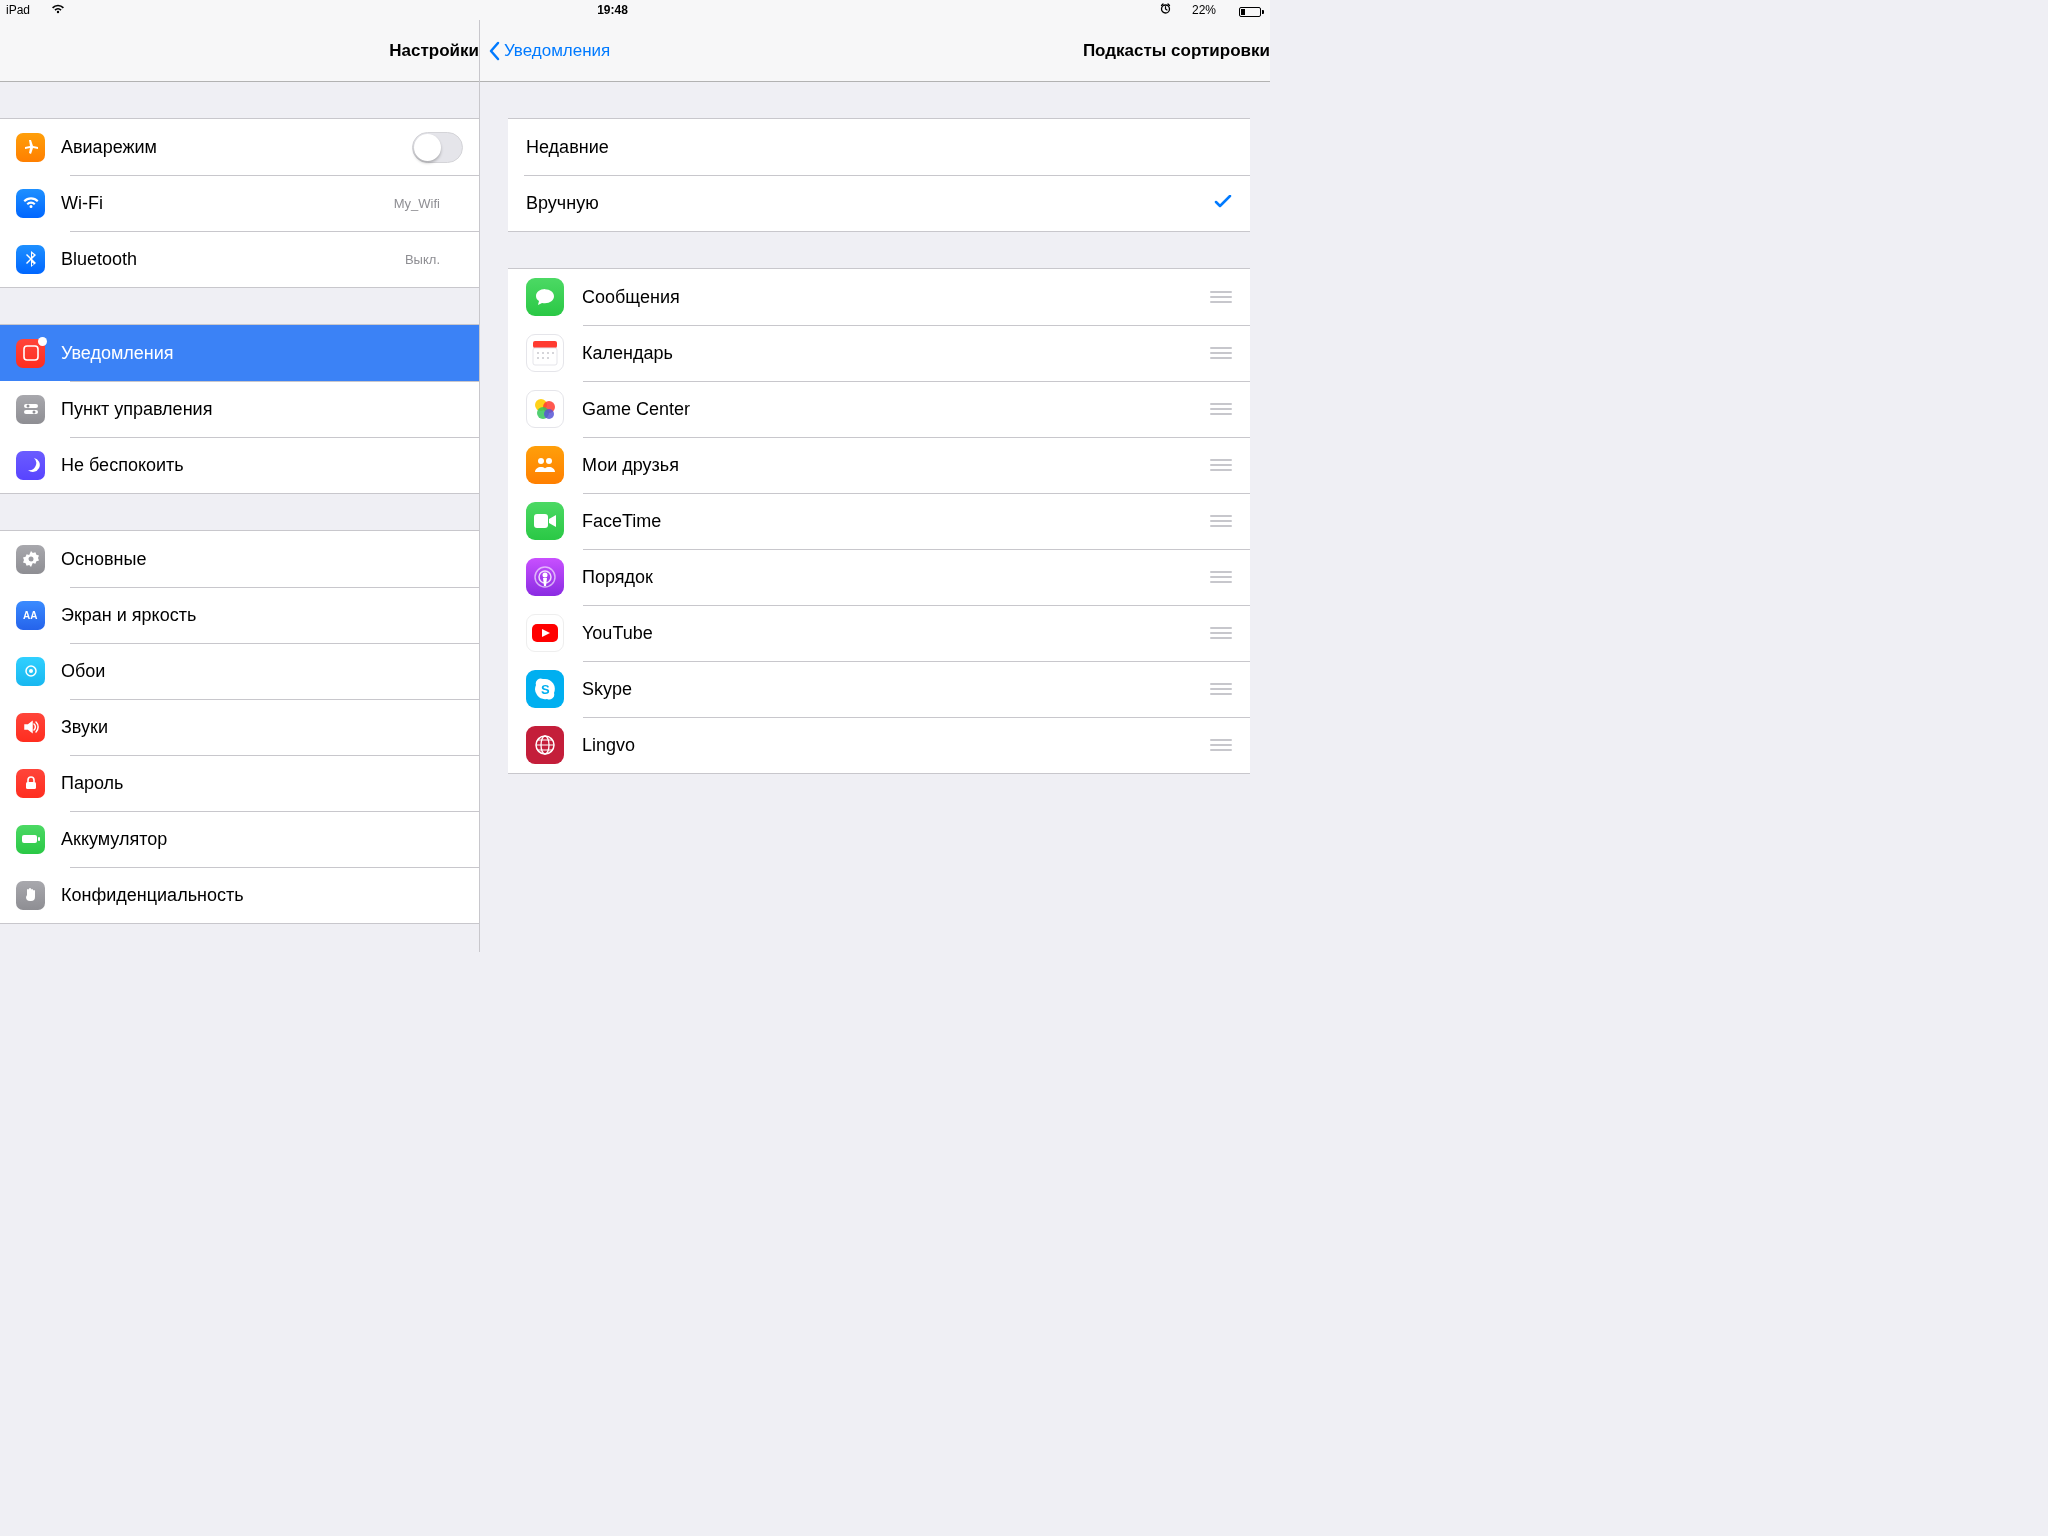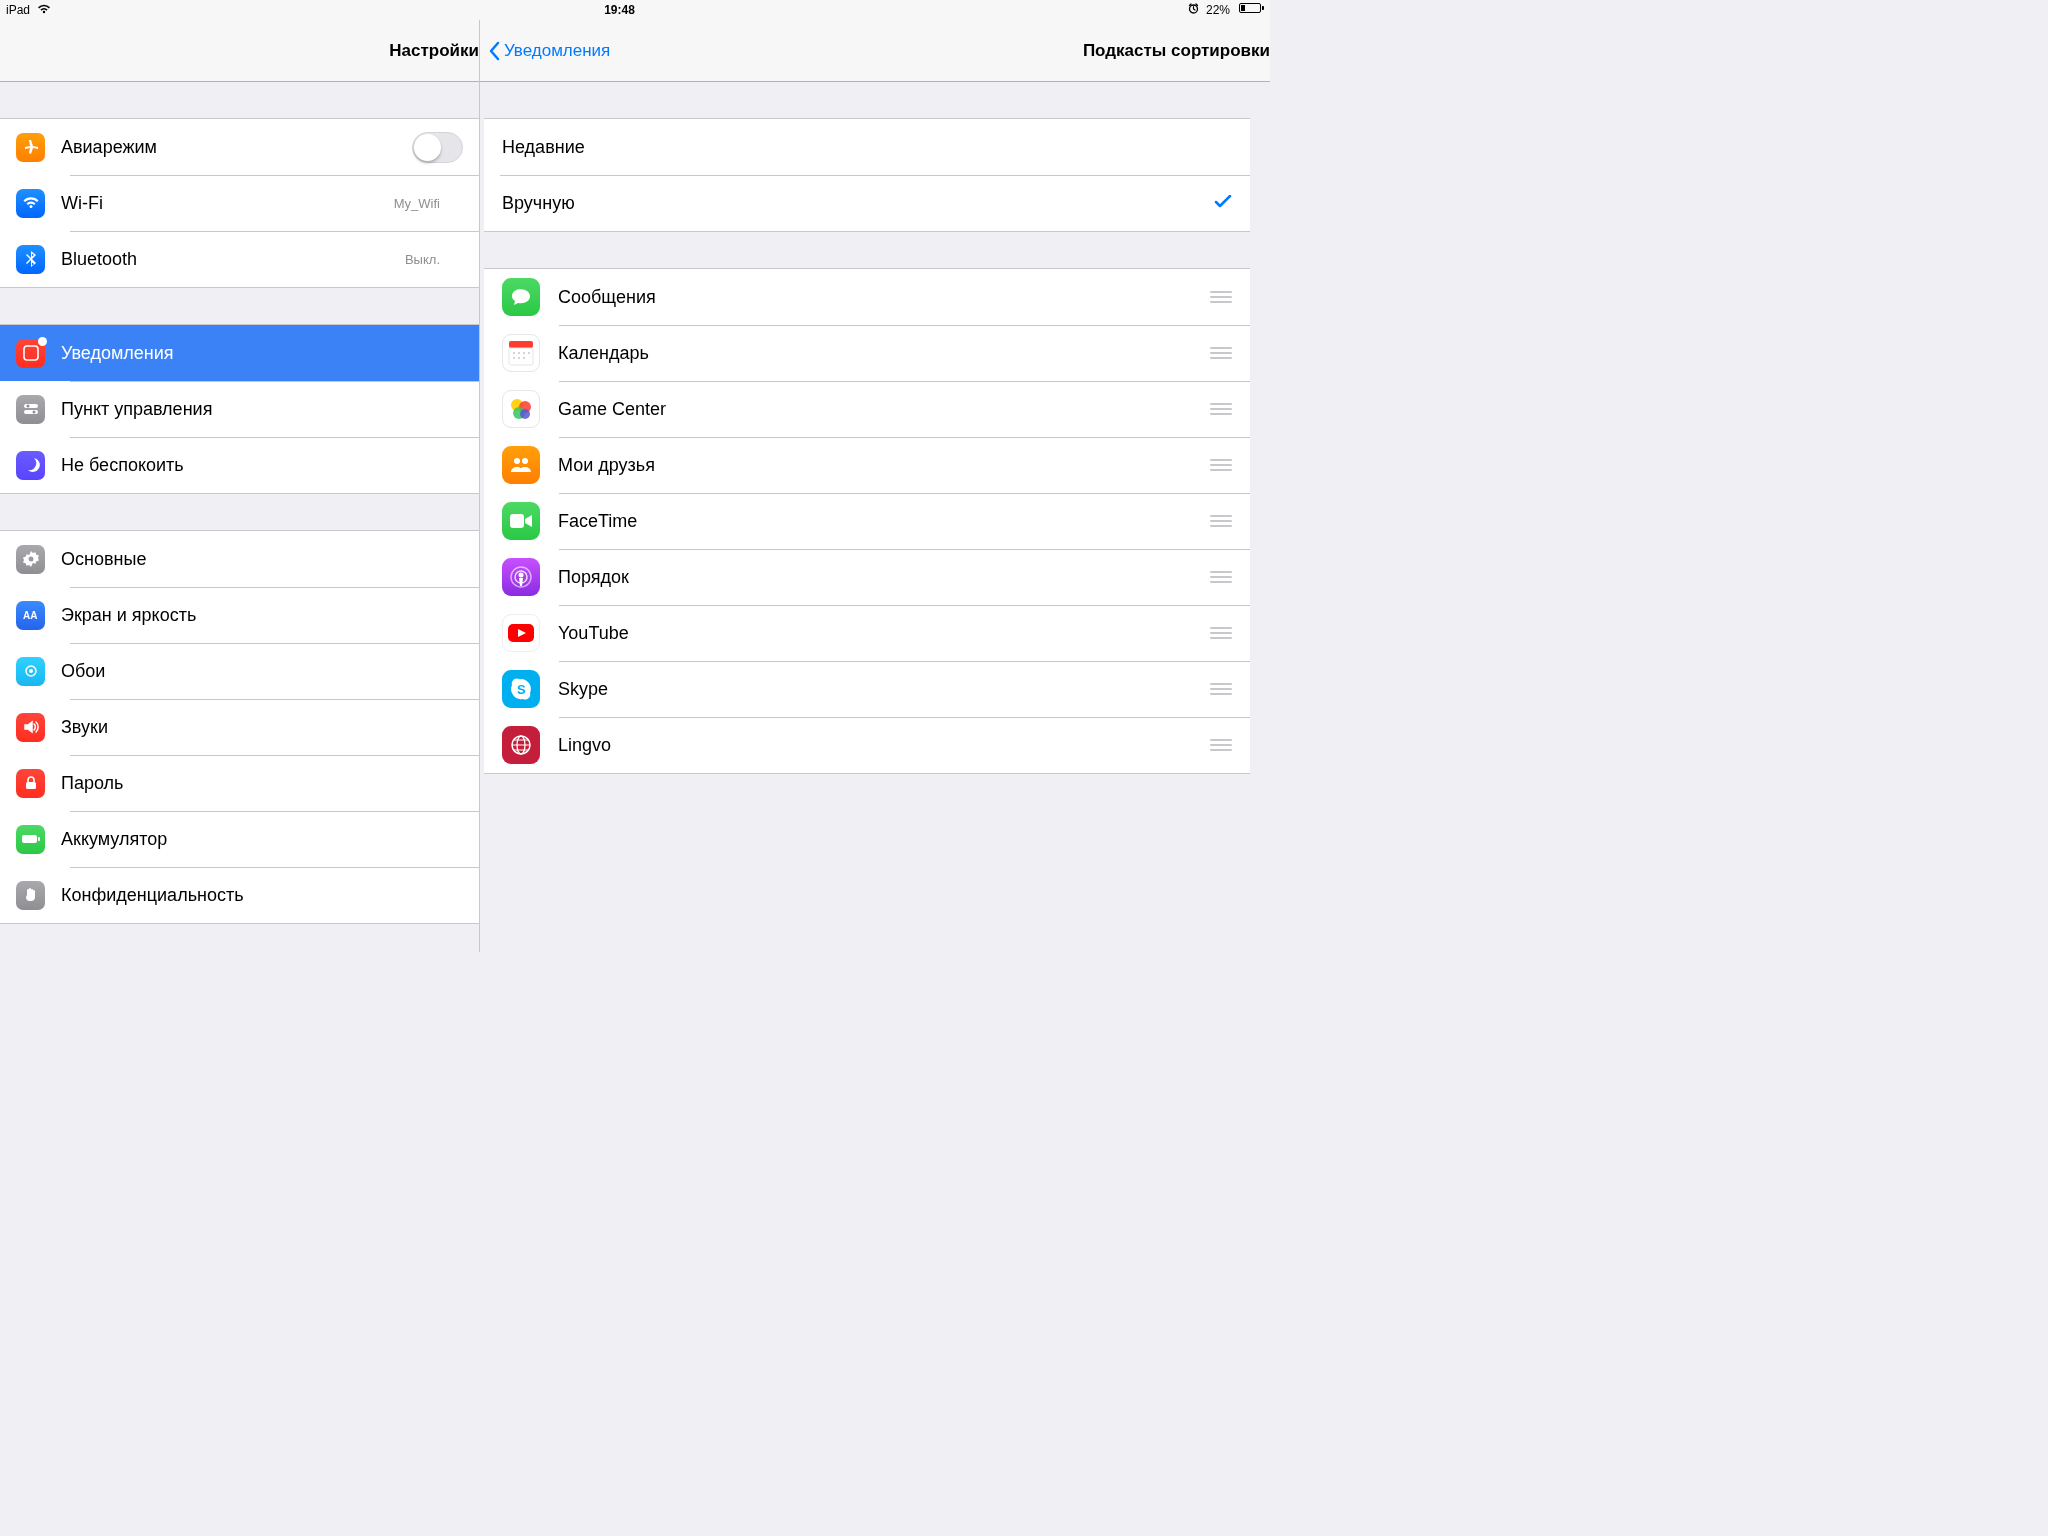--- a/index.html
+++ b/index.html
@@ -1,19 +1,19 @@
 <!DOCTYPE html>
 <html><head>
 <meta charset="utf-8">
 <style>
 *{margin:0;padding:0;box-sizing:border-box;-webkit-font-smoothing:antialiased}
 body{font-family:-apple-system,"Helvetica Neue",Helvetica,Arial,sans-serif;background:#efeff4;width:1270px;height:952px;overflow:hidden;font-size:17px;color:#000}
 
 .status-bar{height:20px;display:flex;align-items:center;padding:0 6px;font-size:12px;background:#f7f7f8}
-.status-left,.status-right{display:flex;align-items:flex-start;gap:7px}
+.status-left,.status-right{display:flex;align-items:flex-end;gap:21px}
 .status-center{flex:1;text-align:center;font-weight:600}
 .wifi-arc{display:inline-block}
 .battery{display:inline-flex;align-items:center}
 .battery-body{width:22px;height:10px;border:1px solid #000;border-radius:2px;position:relative;margin-left:2px}
 .battery-fill{position:absolute;left:1px;top:1px;bottom:1px;width:22%;background:#000}
 .battery-tip{width:2px;height:4px;background:#000;margin-left:1px;border-radius:0 1px 1px 0}
 
 .split{display:flex;height:932px}
 .sidebar{width:480px;border-right:1px solid #c8c7cc;display:flex;flex-direction:column;background:#efeff4}
 .detail{flex:1;display:flex;flex-direction:column;background:#efeff4}
@@ -39,21 +39,21 @@
 .check{color:#007aff;font-size:18px}
 .handle{width:30px;display:flex;flex-direction:column;gap:3px;align-items:flex-end}
 .handle span{display:block;width:22px;height:2px;background:#c7c7cc;border-radius:1px}
 
 .toggle{width:51px;height:31px;background:#e5e5ea;border-radius:16px;position:relative;border:1px solid #d4d4d8}
 .toggle .knob{position:absolute;width:27px;height:27px;background:#fff;border-radius:50%;top:1px;left:1px;box-shadow:0 2px 3px rgba(0,0,0,.25)}
 
 .cell.appcell+.cell.appcell::before{left:75px}
 .cell.appcell .icon{width:38px;height:38px;border-radius:9px;margin-right:18px}
 
-.detail .group{margin-left:4px;margin-right:20px;border-radius:0}
+.detail .group{margin-left:28px;margin-right:20px;border-radius:0}
 .detail .group .cell{padding:0 18px}
 .detail .cell+.cell::before{left:18px}
 .detail .cell.appcell+.cell.appcell::before{left:75px}
 
 .ico-orange{background:linear-gradient(#ff9f0a,#ff7f00)}
 .ico-blue{background:linear-gradient(#1e90ff,#0066ff)}
 .ico-red{background:linear-gradient(#ff453a,#ff2d1f)}
 .ico-gray{background:linear-gradient(#a8a8ad,#8e8e93)}
 .ico-purple{background:linear-gradient(#6b5cff,#5844ff)}
 .ico-bblue{background:linear-gradient(#3a8bff,#2563eb)}

